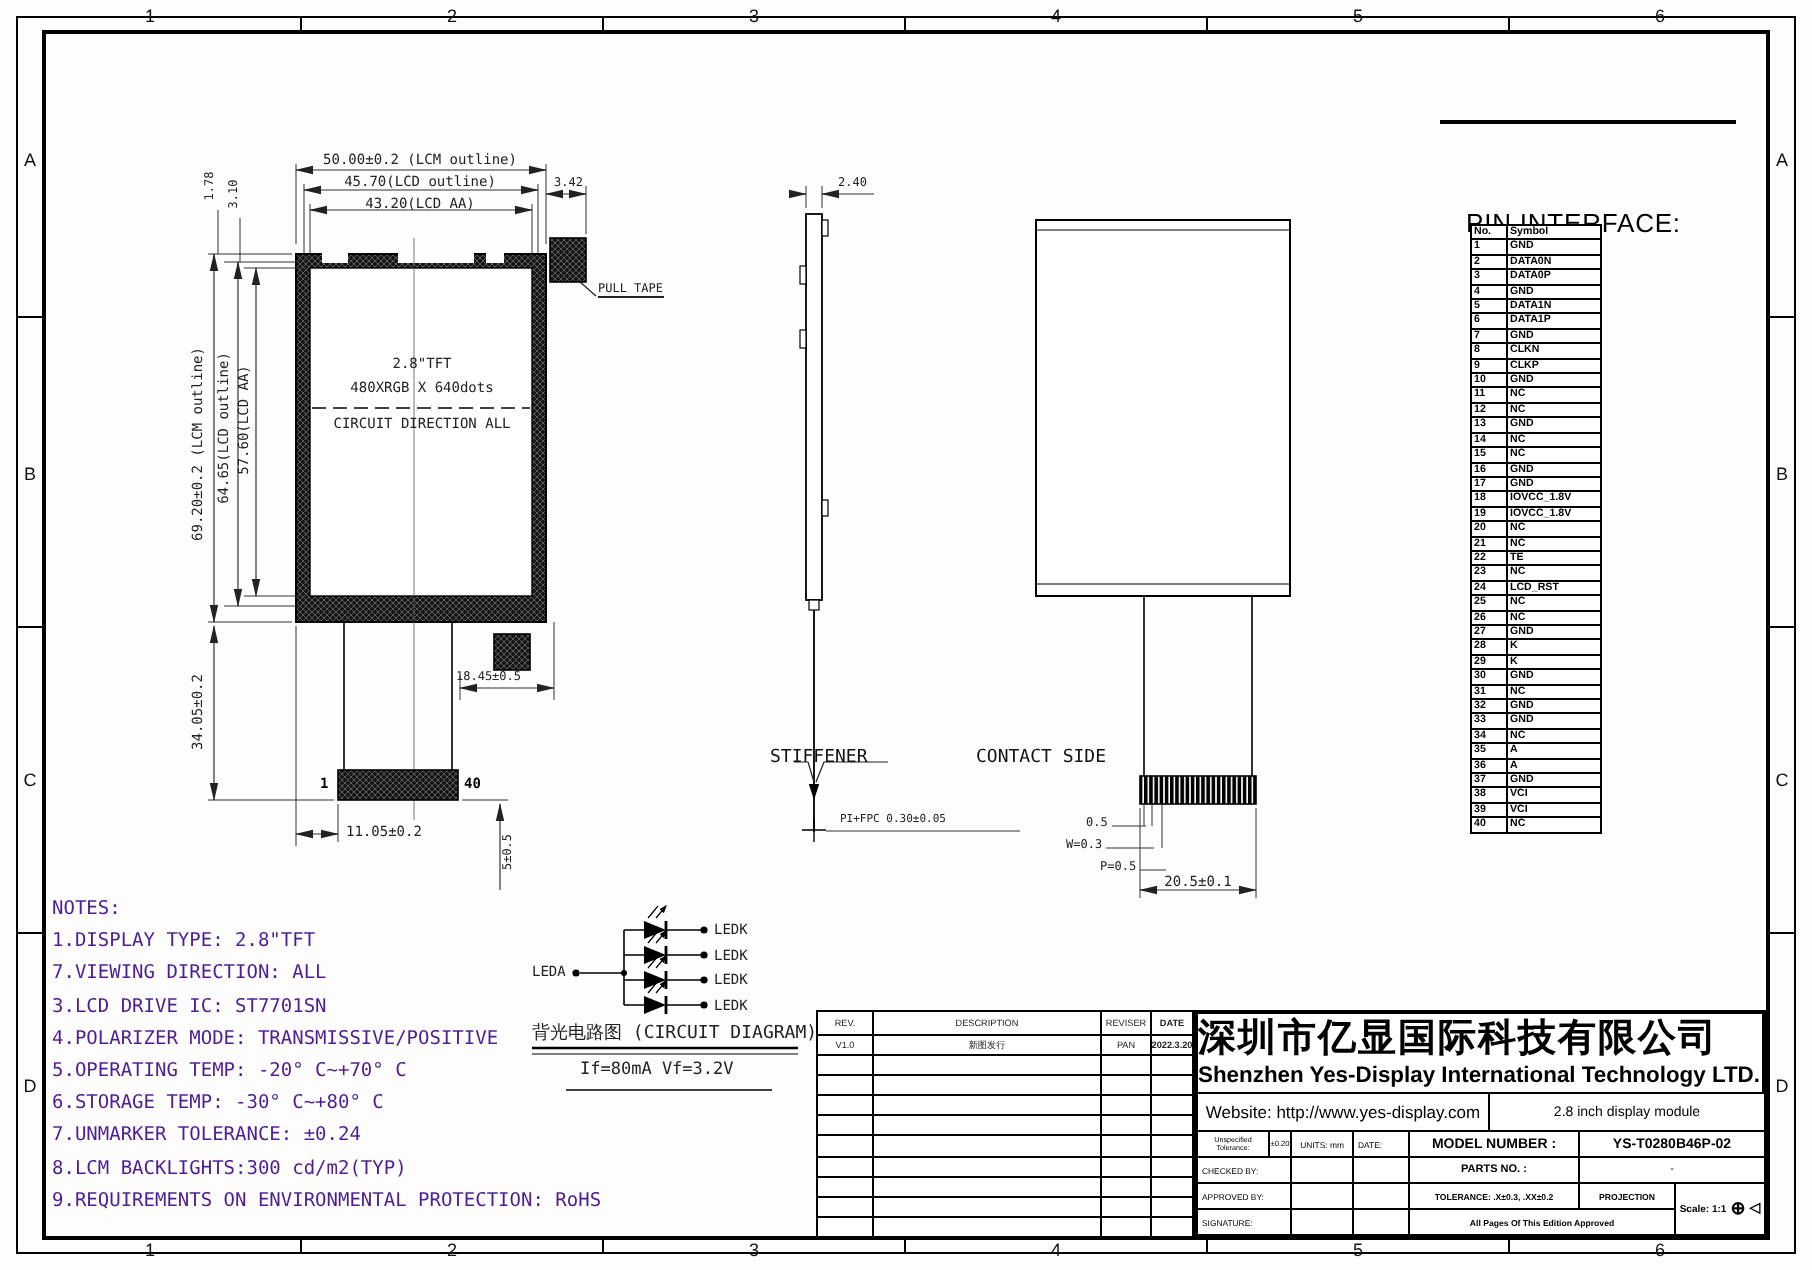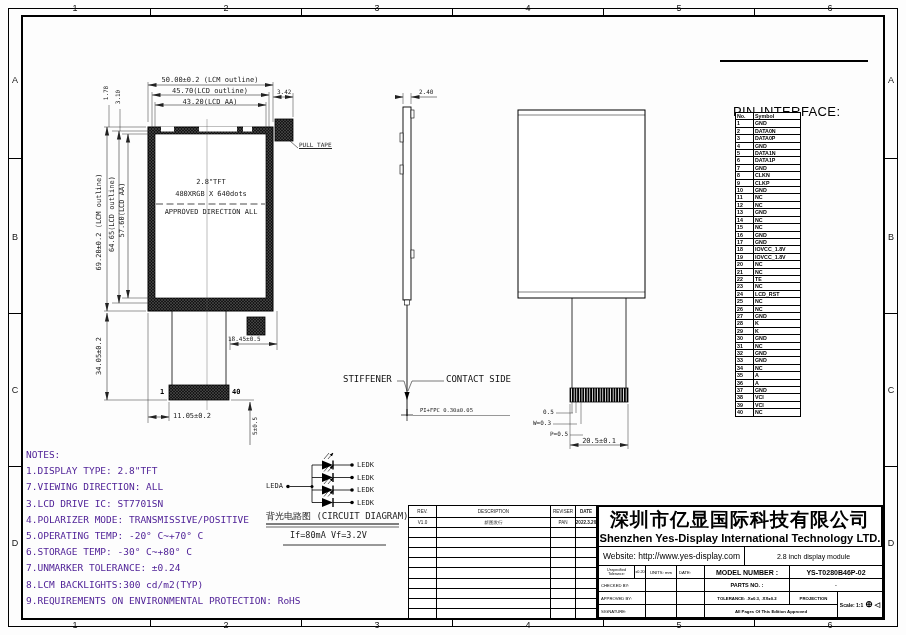--- a/index.html
+++ b/index.html
@@ -3,21 +3,21 @@
 <meta charset="utf-8">
 <style>
   html,body{margin:0;padding:0;background:#e8e8e8;}
   .sheet{position:relative;width:906px;height:635px;background:#fdfdfd;overflow:hidden;
          font-family:"Liberation Sans",sans-serif;}
   svg.lw{position:absolute;left:0;top:0;}
   .zone{position:absolute;font:9px "Liberation Sans",sans-serif;color:#111;width:10px;text-align:center;}
   .lbl{position:absolute;white-space:nowrap;color:#222;font-family:"DejaVu Sans Mono",monospace;}
   .dim{font-size:7px;}
   .dim6{font-size:6px;}
-  .big{font-size:9px;color:#111;}
+  .big{font-size:9px;color:#111;margin-left:42px;}
   .ctr{transform:translateX(-50%);}
   .rot{transform:translate(-50%,-50%) rotate(-90deg);transform-origin:center;}
   .ul{border-bottom:0.7px solid #222;}
   .pinb{font-weight:bold;font-size:7px;color:#000;}
   
   .rohs{position:absolute;left:720px;top:30px;width:150px;}
   .rohs-word{font-family:"Liberation Sans",sans-serif;font-weight:900;font-size:26px;letter-spacing:1px;color:#000;line-height:26px;}
   .rohs-cn{position:absolute;left:72px;top:6px;font-size:4.5px;font-weight:bold;line-height:6px;color:#000;white-space:nowrap;}
   
   .pin-title{position:absolute;left:733px;top:84px;font-size:13px;color:#000;letter-spacing:.4px;margin-top:20px;}
@@ -37,21 +37,21 @@
   .rev-row{display:flex;flex:0 0 10.1px;}
   .rev-row.head{flex:0 0 12px;}
   .rc{border-right:1px solid #000;border-bottom:1px solid #000;font-size:4.6px;color:#222;
     display:flex;align-items:center;justify-content:center;overflow:hidden;white-space:nowrap;}
   .rc.c0{width:27px;}.rc.c1{flex:1;}.rc.c2{width:24px;}.rc.c3{width:20px;border-right:none;font-weight:bold;}
   
   .tblock{position:absolute;left:597px;top:505px;width:287px;height:114px;border:2px solid #000;
     box-sizing:border-box;background:#fff;}
   .tbc{position:absolute;border-right:1px solid #000;border-bottom:1px solid #000;box-sizing:border-box;
     display:flex;align-items:center;justify-content:center;overflow:hidden;white-space:nowrap;color:#000;}
-  .company{left:0;top:0;width:283px;height:40px;border-bottom:1.5px solid #000;display:block;text-align:center;}
+  .company{left:0;top:0;width:283px;height:40px;border-bottom:1.5px solid #000;display:block;text-align:left;}
   .company-cn{font-size:19px;font-weight:bold;line-height:24px;margin-top:1px;letter-spacing:1px;}
   .company-en{font-size:11.2px;font-weight:bold;line-height:13px;}
 </style>
 </head>
 <body>
 
 <div class="sheet">
 
   <svg class="lw" width="906" height="635">
     <defs>
@@ -348,21 +348,21 @@
   <div class="lbl dim6 rot" style="left:105px;top:93px">1.78</div>
   <div class="lbl dim6 rot" style="left:117px;top:97px">3.10</div>
   <div class="lbl dim6" style="left:277px;top:88px">3.42</div>
   <div class="lbl dim rot" style="left:99px;top:222px">69.20±0.2 (LCM outline)</div>
   <div class="lbl dim rot" style="left:112px;top:214px">64.65(LCD outline)</div>
   <div class="lbl dim rot" style="left:122px;top:210px">57.60(LCD AA)</div>
   <div class="lbl dim rot" style="left:99px;top:356px">34.05±0.2</div>
   <div class="lbl dim6 ul" style="left:299px;top:141px">PULL TAPE</div>
   <div class="lbl dim ctr" style="left:211px;top:178px">2.8"TFT</div>
   <div class="lbl dim ctr" style="left:211px;top:190px">480XRGB X 640dots</div>
-  <div class="lbl dim ctr" style="left:211px;top:208px">APPROVED DIRECTION ALL</div>
+  <div class="lbl dim ctr" style="left:211px;top:208px">CIRCUIT DIRECTION ALL</div>
   <div class="lbl pinb" style="left:160px;top:388px">1</div>
   <div class="lbl pinb" style="left:232px;top:388px">40</div>
   <div class="lbl dim" style="left:173px;top:412px">11.05±0.2</div>
   <div class="lbl dim6" style="left:228px;top:335px">18.45±0.5</div>
   <div class="lbl dim6 rot" style="left:254px;top:426px">5±0.5</div>
 
   <div class="lbl dim6" style="left:419px;top:88px">2.40</div>
   <div class="lbl big" style="left:343px;top:374px">STIFFENER</div>
   <div class="lbl big" style="left:446px;top:374px">CONTACT SIDE</div>
   <div class="lbl" style="left:420px;top:407px;font-size:5.5px">PI+FPC 0.30±0.05</div>

